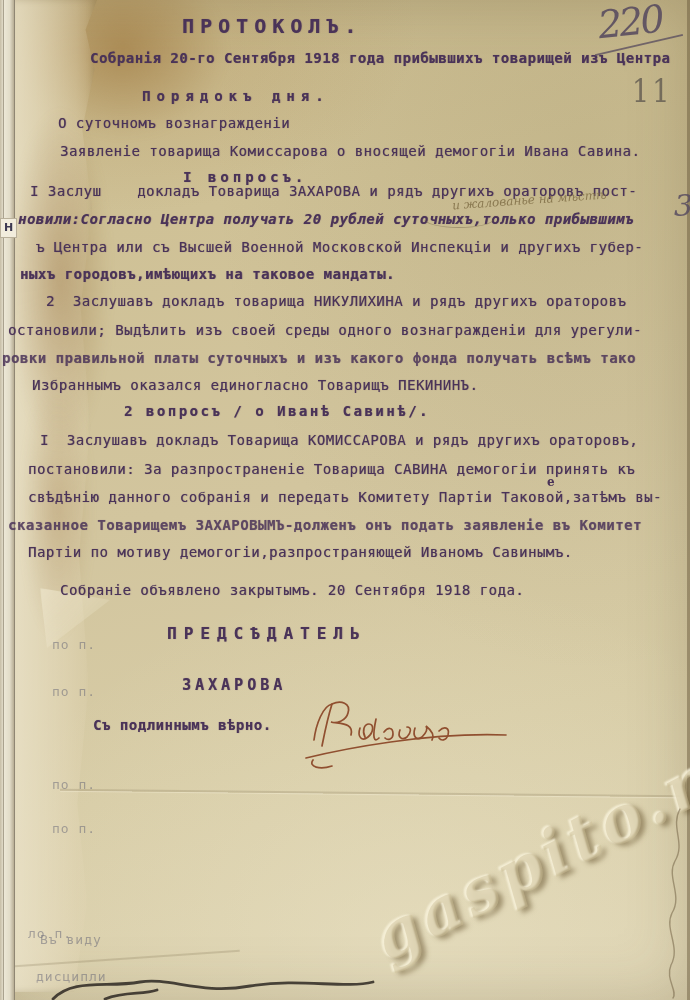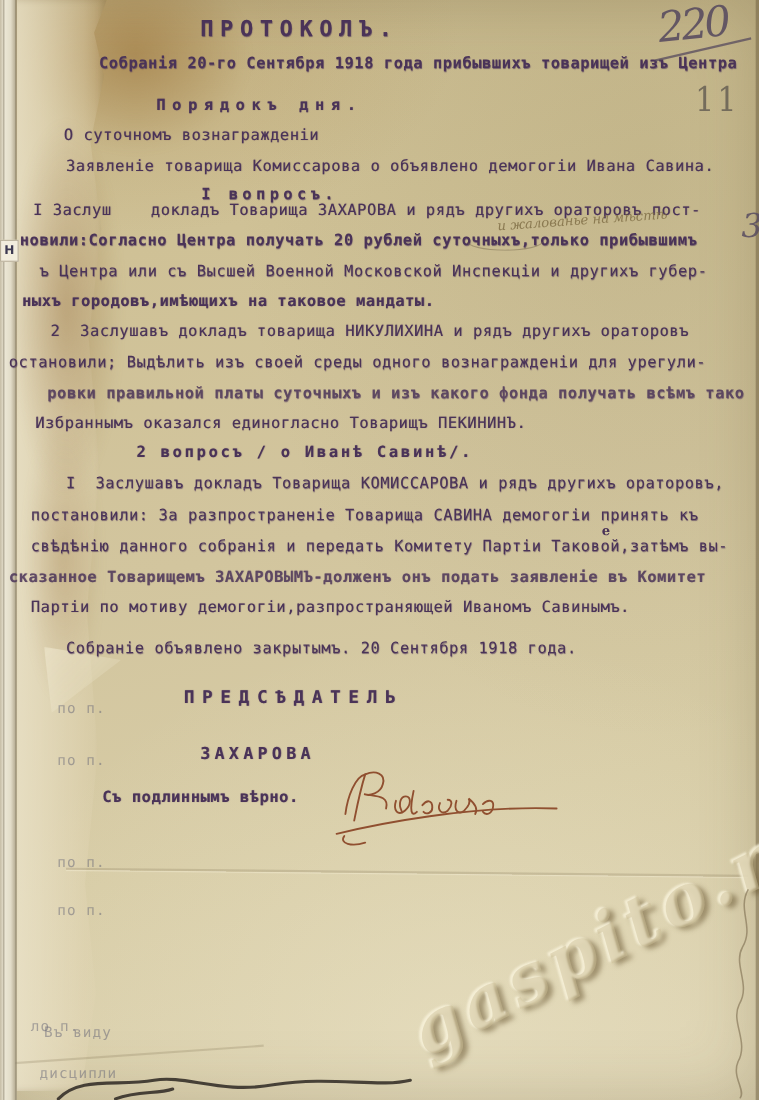--- a/index.html
+++ b/index.html
@@ -83,34 +83,34 @@
   <div class="crease-bl"></div>
   <div class="edge-strip">
       <div class="edge-line"></div>
     </div>
   <div class="right-sliver"></div>
 
   <div class="t hd" style="left:182px;top:14px;font-size:20px;">ПРОТОКОЛЪ.</div>
   <div class="t b" style="left:90px;top:50px;">Собранія 20-го Сентября 1918 года прибывшихъ товарищей изъ Центра</div>
   <div class="t hd" style="left:142px;top:88px;">Порядокъ дня.</div>
   <div class="t" style="left:58px;top:115px;">О суточномъ вознагражденіи</div>
-  <div class="t" style="left:60px;top:143px;">Заявленіе товарища Комиссарова о объявлено демогогіи Ивана Савина.</div>
+  <div class="t" style="left:60px;top:143px;">Заявленіе товарища Комиссарова о вносящей демогогіи Ивана Савина.</div>
 
   <div class="t hd" style="left:183px;top:169px;letter-spacing:4px;">І вопросъ.</div>
   <div class="t" style="left:30px;top:183px;">І Заслуш    докладъ Товарища ЗАХАРОВА и рядъ другихъ ораторовъ пост-</div>
-  <div class="t b" style="left:18px;top:211px;">новили:Согласно Центра получать 20 рублей суточныхъ,только прибывшимъ</div>
+  <div class="t b" style="left:18px;top:211px;font-style:italic;">новили:Согласно Центра получать 20 рублей суточныхъ,только прибывшимъ</div>
   <div class="t b" style="left:20px;top:266px;">ныхъ городовъ,имѣющихъ на таковое мандаты.</div>
   <div class="t" style="left:36px;top:239px;">ъ Центра или съ Высшей Военной Московской Инспекціи и другихъ губер-</div>
   <div class="t" style="left:46px;top:293px;">2  Заслушавъ докладъ товарища НИКУЛИХИНА и рядъ другихъ ораторовъ</div>
   <div class="t" style="left:8px;top:322px;">остановили; Выдѣлить изъ своей среды одного вознагражденіи для урегули-</div>
-  <div class="t b faded" style="left:2px;top:350px;margin-left:41px;">ровки правильной платы суточныхъ и изъ какого фонда получать всѣмъ тако</div>
+  <div class="t b faded" style="left:2px;top:350px;">ровки правильной платы суточныхъ и изъ какого фонда получать всѣмъ тако</div>
   <div class="t" style="left:32px;top:377px;">Избраннымъ оказался единогласно Товарищъ ПЕКИНИНЪ.</div>
 
   <div class="t b" style="left:124px;top:403px;letter-spacing:2.5px;">2 вопросъ / о Иванѣ Савинѣ/.</div>
-  <div class="t" style="left:40px;top:432px;margin-left:20px;">І  Заслушавъ докладъ Товарища КОМИССАРОВА и рядъ другихъ ораторовъ,</div>
+  <div class="t" style="left:40px;top:432px;">І  Заслушавъ докладъ Товарища КОМИССАРОВА и рядъ другихъ ораторовъ,</div>
   <div class="t" style="left:28px;top:461px;">постановили: За разпространеніе Товарища САВИНА демогогіи принять къ</div>
   <div class="t" style="left:28px;top:489px;">свѣдѣнію данного собранія и передать Комитету Партіи Таковой,затѣмъ вы-</div>
   <div class="t b faded" style="left:8px;top:517px;">сказанное Товарищемъ ЗАХАРОВЫМЪ-долженъ онъ подать заявленіе въ Комитет</div>
   <div class="t" style="left:28px;top:544px;">Партіи по мотиву демогогіи,разпространяющей Иваномъ Савинымъ.</div>
 
   <div class="t" style="left:60px;top:582px;">Собраніе объявлено закрытымъ. 20 Сентября 1918 года.</div>
 
   <div class="t hd" style="left:167px;top:624px;font-size:16px;letter-spacing:7px;">ПРЕДСѢДАТЕЛЬ</div>
   <div class="t hd" style="left:182px;top:676px;font-size:15px;letter-spacing:4px;">ЗАХАРОВА</div>
   <div class="t b" style="left:93px;top:717px;">Съ подлиннымъ вѣрно.</div>

